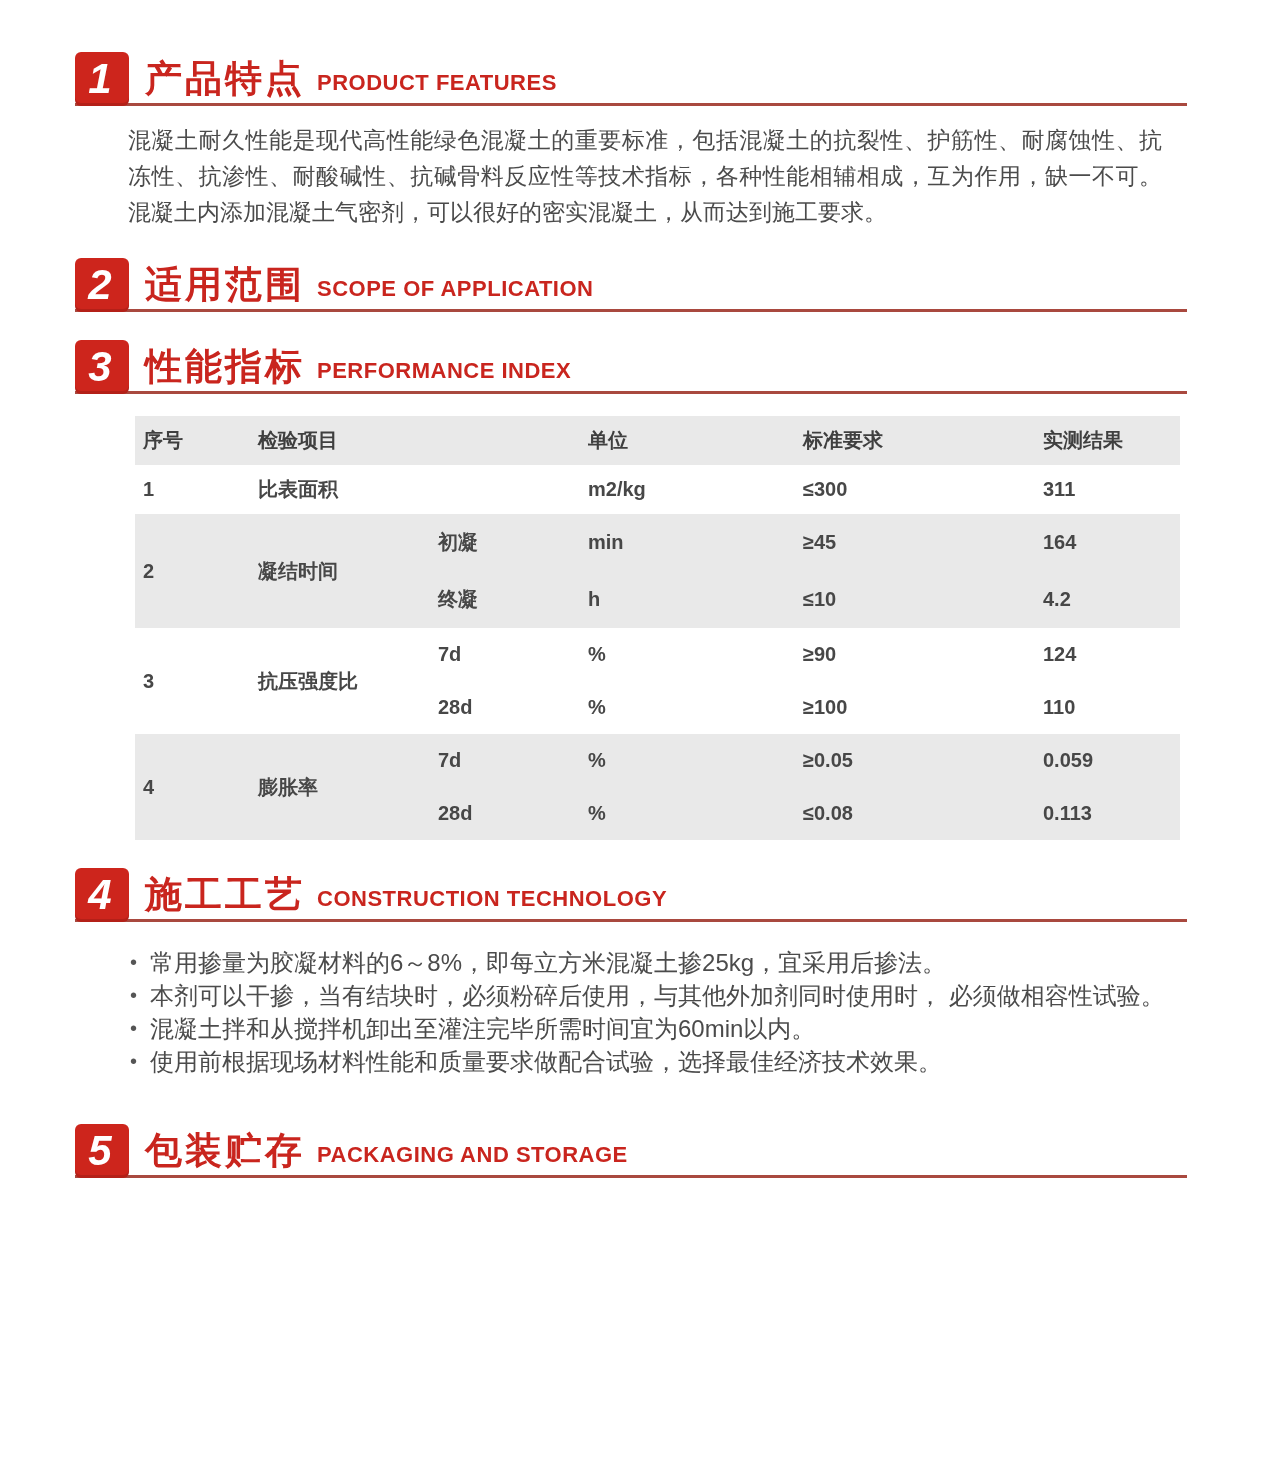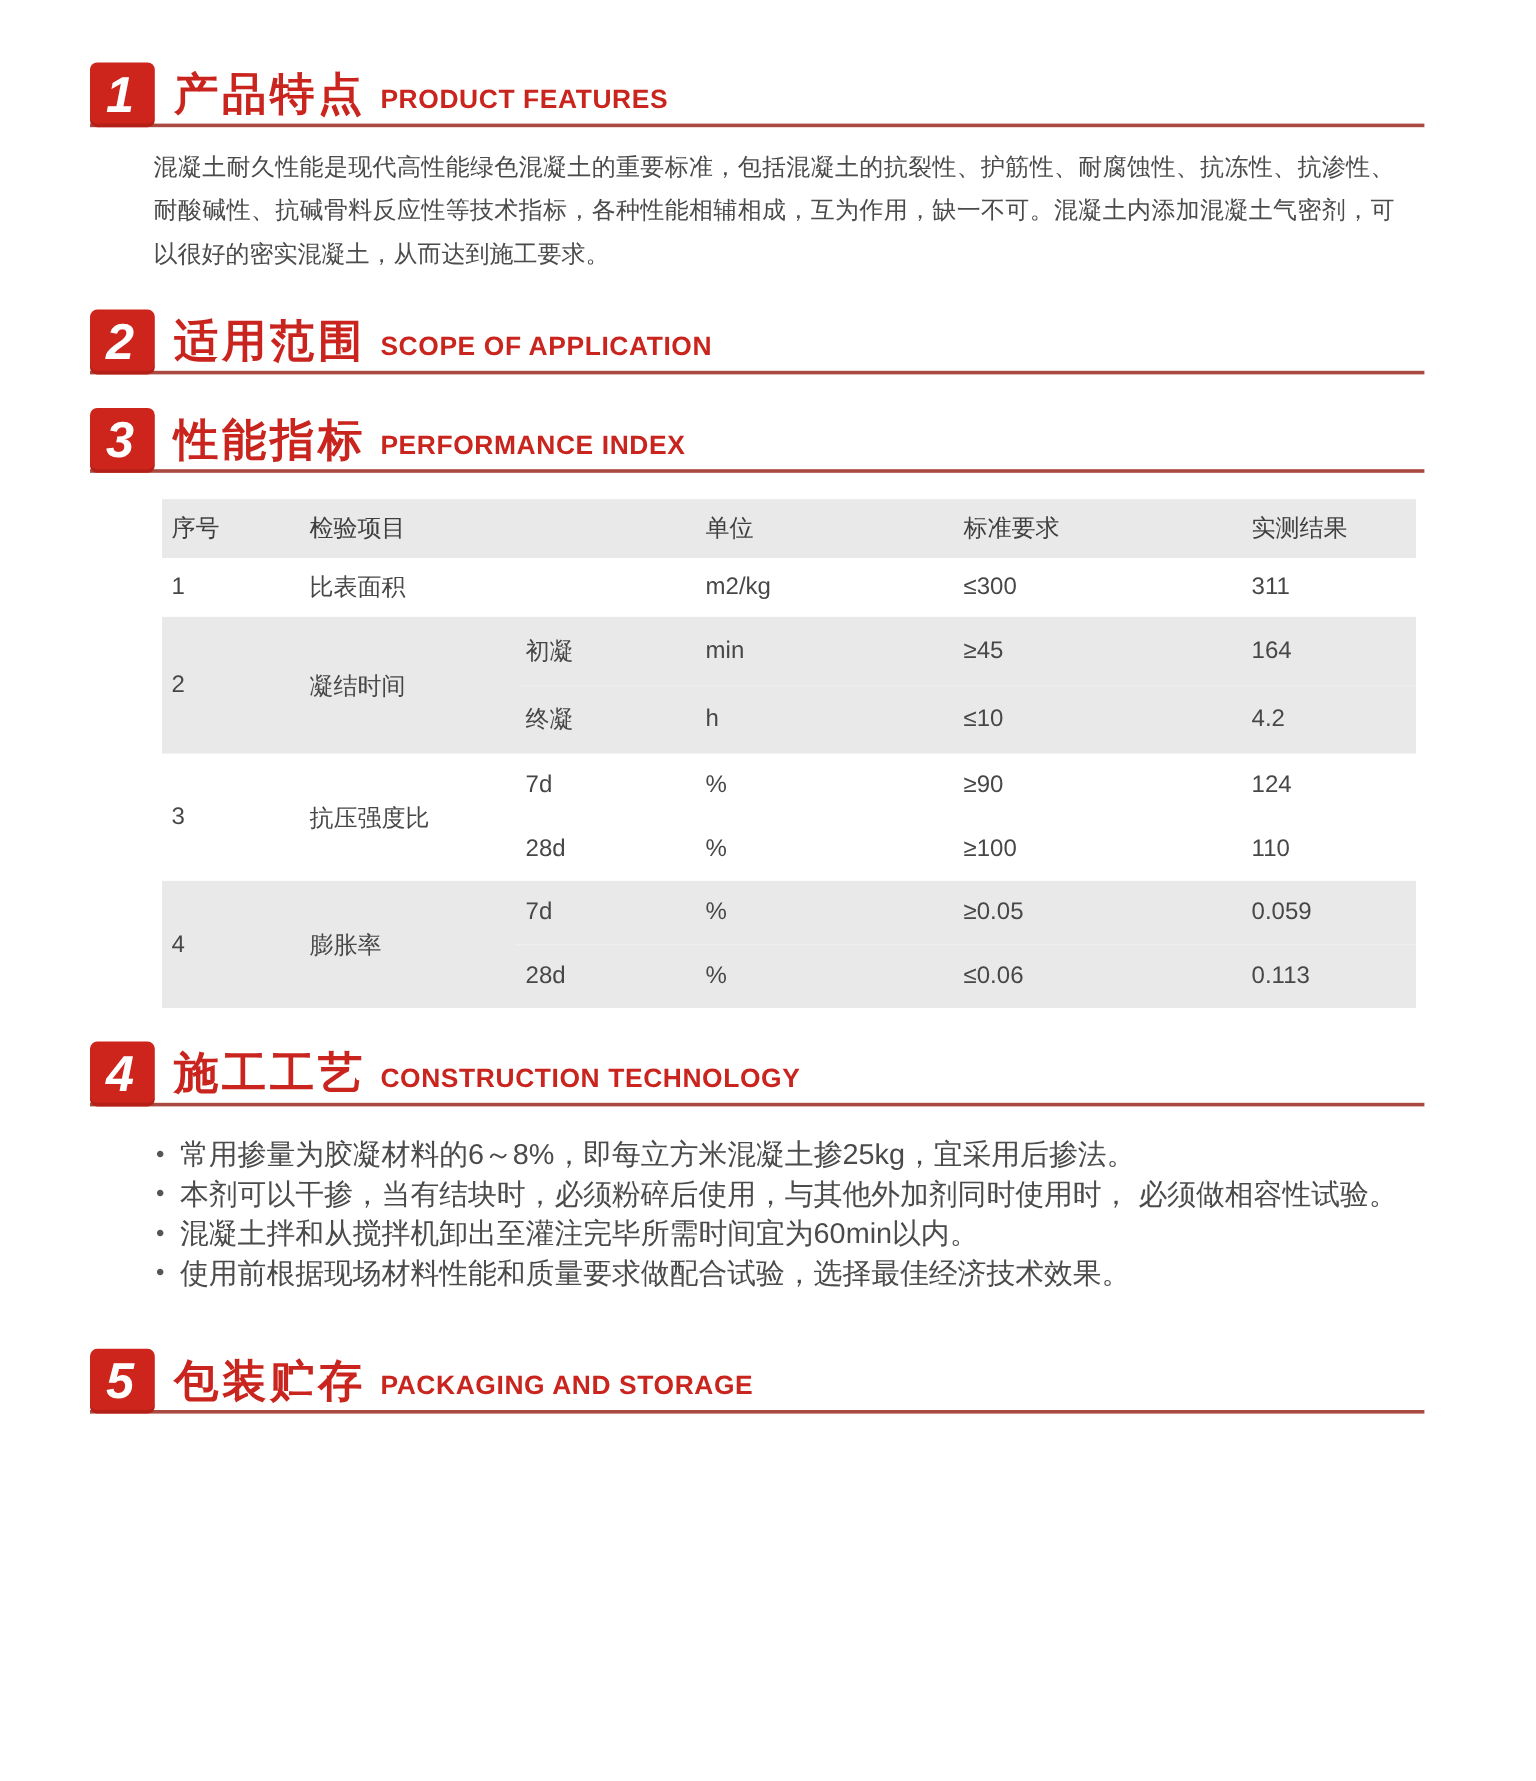--- a/index.html
+++ b/index.html
@@ -35,34 +35,34 @@
     letter-spacing:3px; line-height:1.05; padding-bottom:4px;
   }
   .title-en {
     color:#c9251e; font-size:22px; font-weight:bold;
     margin-left:12px; padding-bottom:7px; letter-spacing:0.5px;
   }
 
   .para {
     margin:16px 0 0 53px;
     width:1034px;
-    font-size:20px; line-height:36px;
+    font-size:23px; line-height:36px;
     text-align:justify;
     color:#4b4b4b;
   }
 
   
   table.perf {
     border-collapse:collapse;
     margin:22px 0 0 60px;
     width:1045px;
     font-size:20px; color:#474747;
   }
   table.perf th, table.perf td {
-    font-weight:normal; text-align:left;
+    font-weight:bold; text-align:left;
     padding:12px 8px; vertical-align:middle;
   }
   table.perf tr.stripe td, table.perf tr.stripe th { background:#e9e9e9; }
   .col-no       { width:115px; text-align:center; }
   .col-item     { width:180px; text-align:center; }
   .col-sub      { width:150px; padding-left:26px; }
   .col-unit     { width:215px; }
   .col-standard { width:240px; }
   .col-result   { width:145px; }
   tr.hdr th { padding-top:11px; padding-bottom:11px; color:#3f3f3f; }
@@ -172,21 +172,21 @@
         <td class="col-no" rowspan="2">4</td>
         <td class="col-item" rowspan="2">膨胀率</td>
         <td class="col-sub">7d</td>
         <td class="col-unit">%</td>
         <td class="col-standard">≥0.05</td>
         <td class="col-result">0.059</td>
       </tr>
       <tr class="subrow stripe">
         <td class="col-sub">28d</td>
         <td class="col-unit">%</td>
-        <td class="col-standard">≤0.06</td>
+        <td class="col-standard">≤0.08</td>
         <td class="col-result">0.113</td>
       </tr>
     </tbody>
       </table>
   </div>
 
   <div class="section section-construction">
     <div class="section-header">
       <div class="badge">
         <span>4</span>

